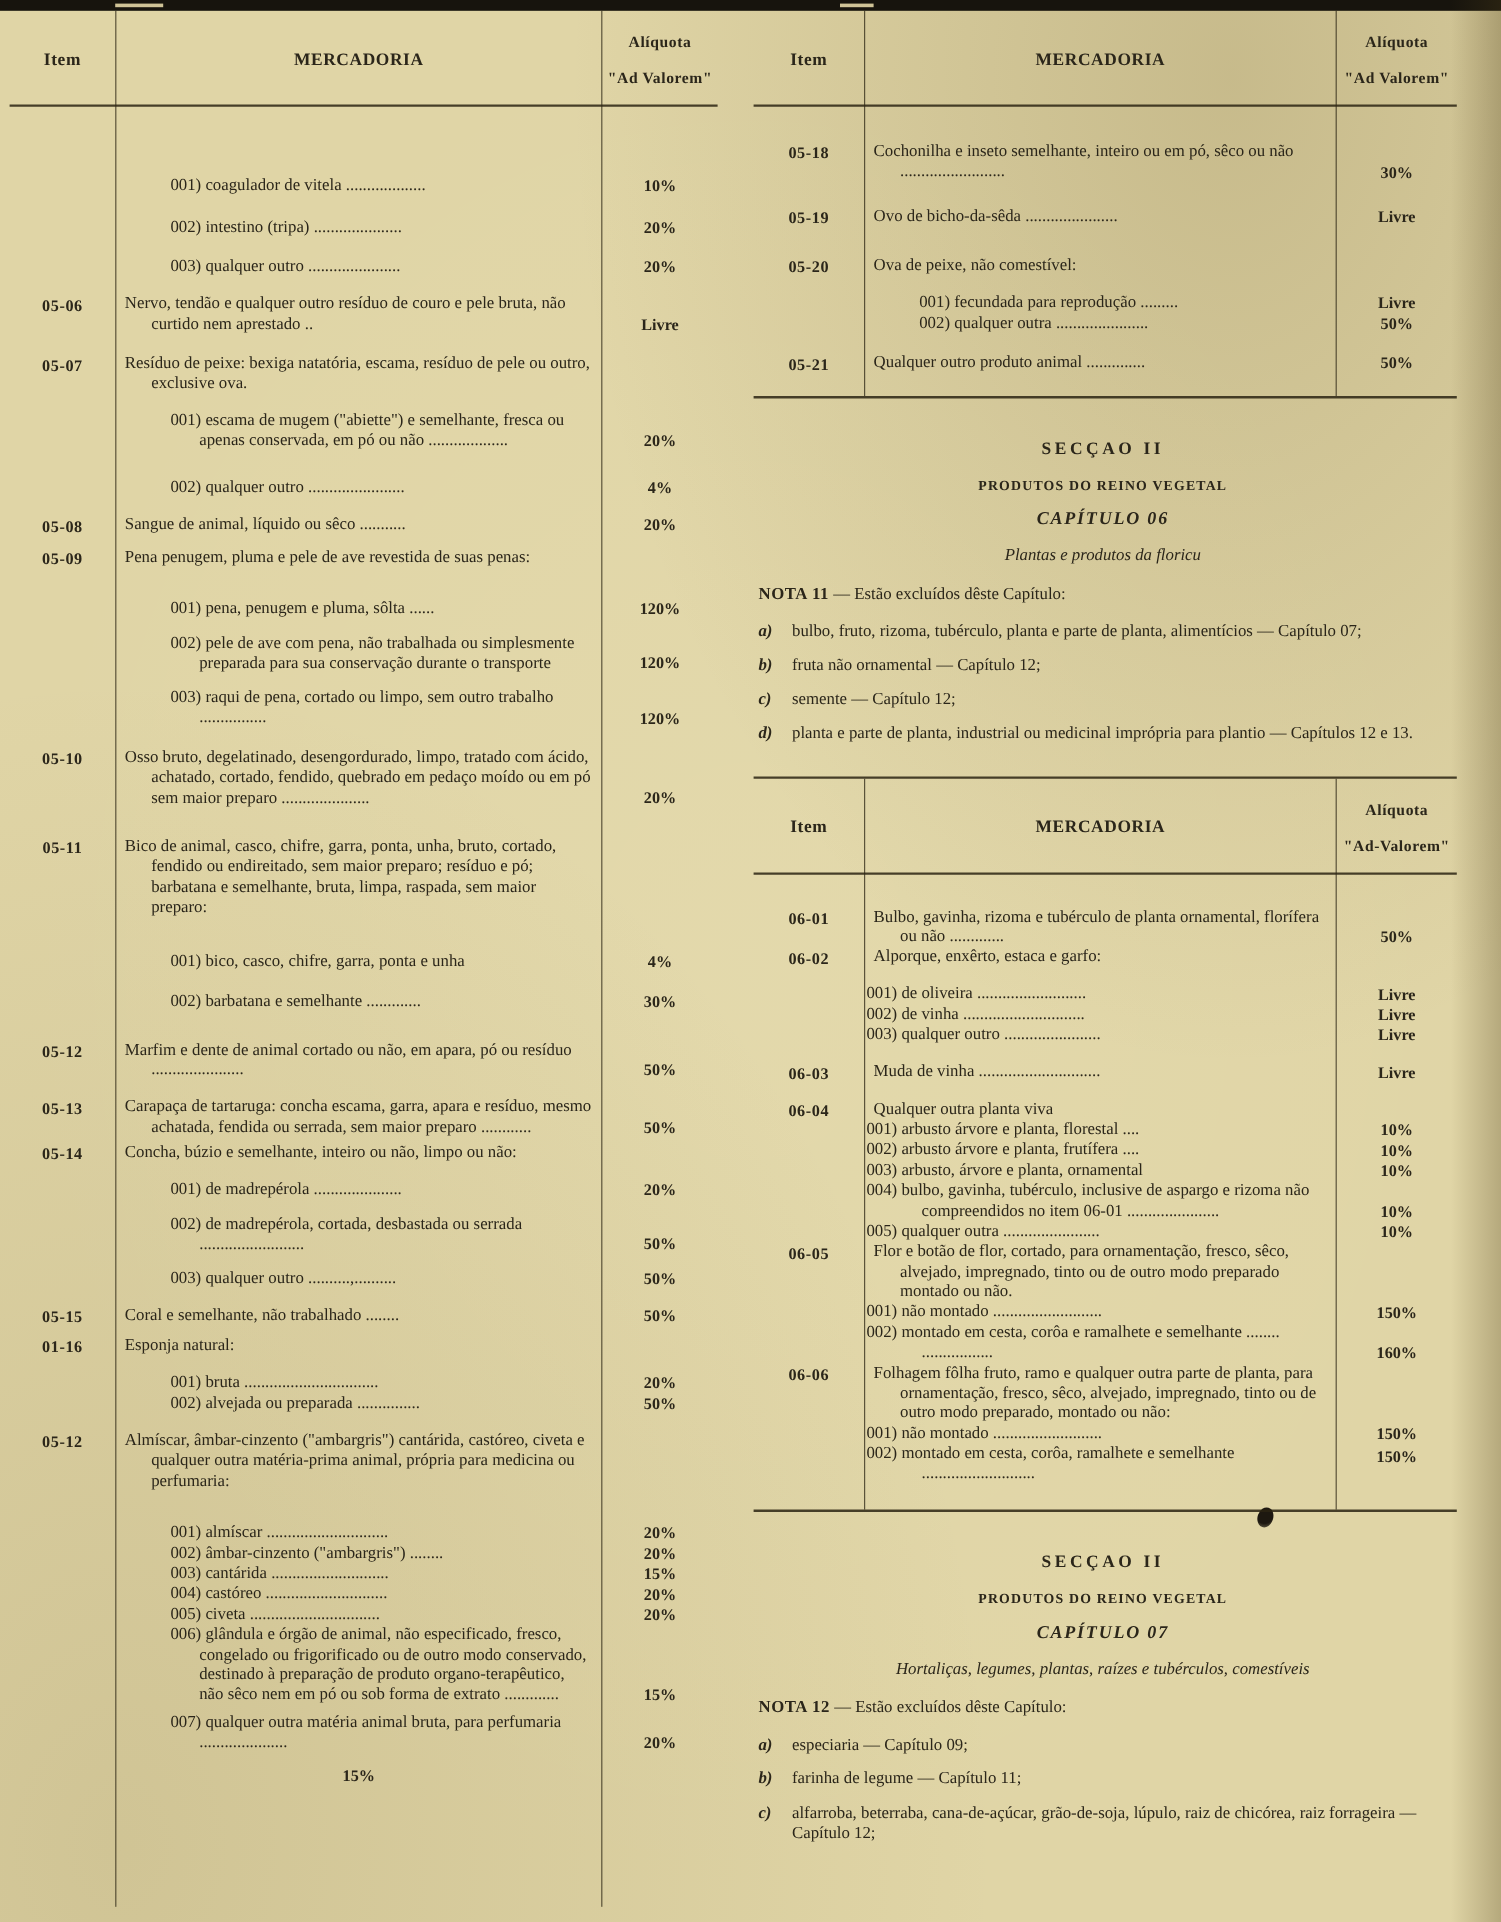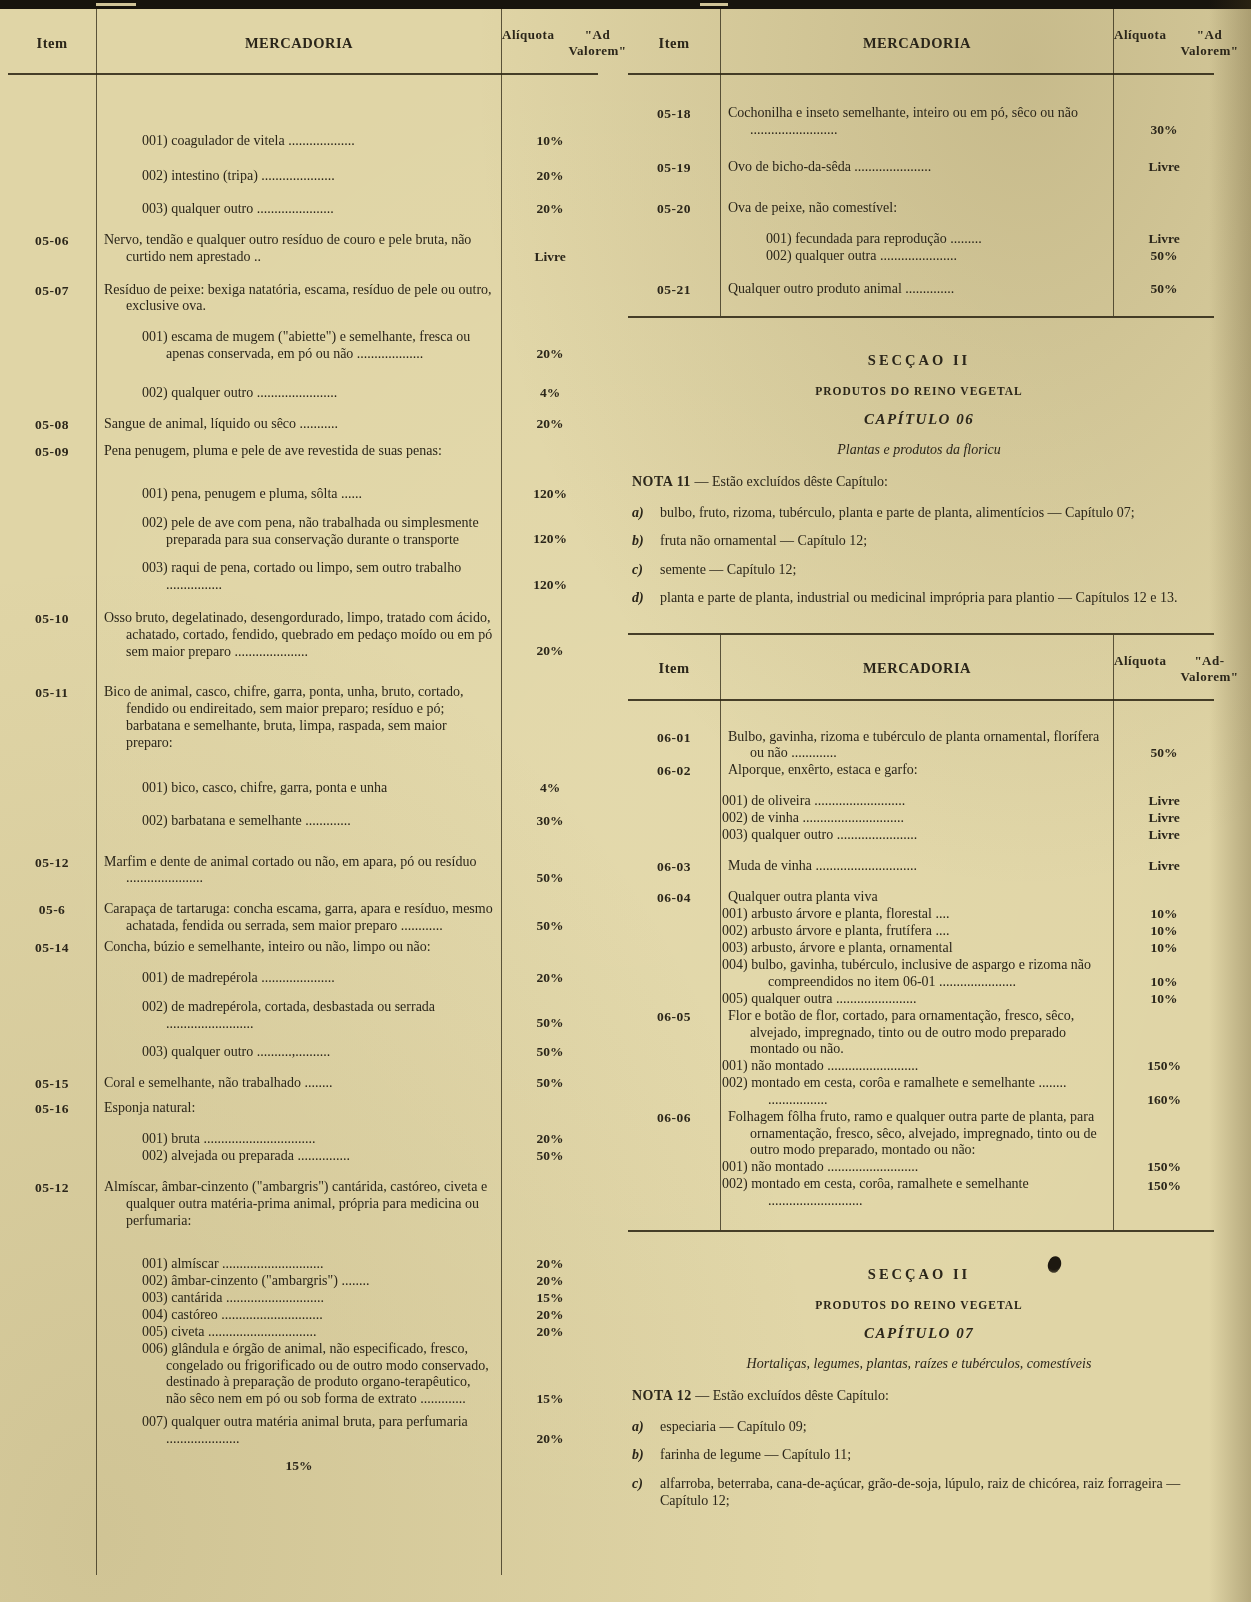--- a/index.html
+++ b/index.html
@@ -31,21 +31,21 @@
 
   .ttable { position:relative; --ci:88px; --cr:96px; }
   .t-right1, .t-right2 { --ci:92px; --cr:100px; }
   .vline { position:absolute; top:0; bottom:0; width:1px; background:rgba(46,39,20,0.75); }
   .vl1 { left:var(--ci); }
   .vl2 { right:var(--cr); }
 
   .thead { display:grid; grid-template-columns:var(--ci) 1fr var(--cr);
     padding:16px 0 12px; border-bottom:2px solid rgba(42,35,18,0.85); align-items:center; }
   .th { text-align:center; font-weight:bold; font-size:14.5px; letter-spacing:0.5px; }
-  .th-aliq { font-size:13px; display:flex; flex-direction:row; gap:14px; align-self:stretch; justify-content:space-between; padding:2px 0; }
+  .th-aliq { font-size:13px; display:flex; flex-direction:column; gap:14px; align-self:stretch; justify-content:space-between; padding:2px 0; }
 
   .tbody { position:relative; }
   .t-left .tbody { height:1500px; overflow:hidden; }
   .t-right1 .tbody { padding-bottom:18px; }
   .t-right2 { border-top:2px solid rgba(42,35,18,0.85); margin-top:26px; }
   .t-right2 .tbody { padding-bottom:20px; }
   .t-right1 { border-bottom:2px solid rgba(42,35,18,0.85); }
   .t-right2 { border-bottom:2px solid rgba(42,35,18,0.85); }
 
   .trow { display:grid; grid-template-columns:var(--ci) 1fr var(--cr); }
@@ -172,21 +172,21 @@
             <div class="cell-item"></div>
             <div class="cell-merc sub">002) barbatana e semelhante .............</div>
             <div class="cell-rate">30%</div>
           </div>
           <div class="trow" style="margin-top: 24px;">
             <div class="cell-item">05-12</div>
             <div class="cell-merc main">Marfim e dente de animal cortado ou não, em apara, pó ou resíduo ......................</div>
             <div class="cell-rate">50%</div>
           </div>
           <div class="trow" style="margin-top: 14px;">
-            <div class="cell-item">05-6</div>
+            <div class="cell-item">05-13</div>
             <div class="cell-merc main">Carapaça de tartaruga: concha escama, garra, apara e resíduo, mesmo achatada, fendida ou serrada, sem maior preparo ............</div>
             <div class="cell-rate">50%</div>
           </div>
           <div class="trow" style="margin-top: 4px;">
             <div class="cell-item">05-14</div>
             <div class="cell-merc main">Concha, búzio e semelhante, inteiro ou não, limpo ou não:</div>
             <div class="cell-rate"></div>
           </div>
           <div class="trow" style="margin-top: 14px;">
             <div class="cell-item"></div>
@@ -202,21 +202,21 @@
             <div class="cell-item"></div>
             <div class="cell-merc sub">003) qualquer outro ..........,..........</div>
             <div class="cell-rate">50%</div>
           </div>
           <div class="trow" style="margin-top: 14px;">
             <div class="cell-item">05-15</div>
             <div class="cell-merc main">Coral e semelhante, não trabalhado ........</div>
             <div class="cell-rate">50%</div>
           </div>
           <div class="trow" style="margin-top: 8px;">
-            <div class="cell-item">05-16</div>
+            <div class="cell-item">01-16</div>
             <div class="cell-merc main">Esponja natural:</div>
             <div class="cell-rate"></div>
           </div>
           <div class="trow" style="margin-top: 14px;">
             <div class="cell-item"></div>
             <div class="cell-merc sub">001) bruta ................................</div>
             <div class="cell-rate">20%</div>
           </div>
           <div class="trow">
             <div class="cell-item"></div>

